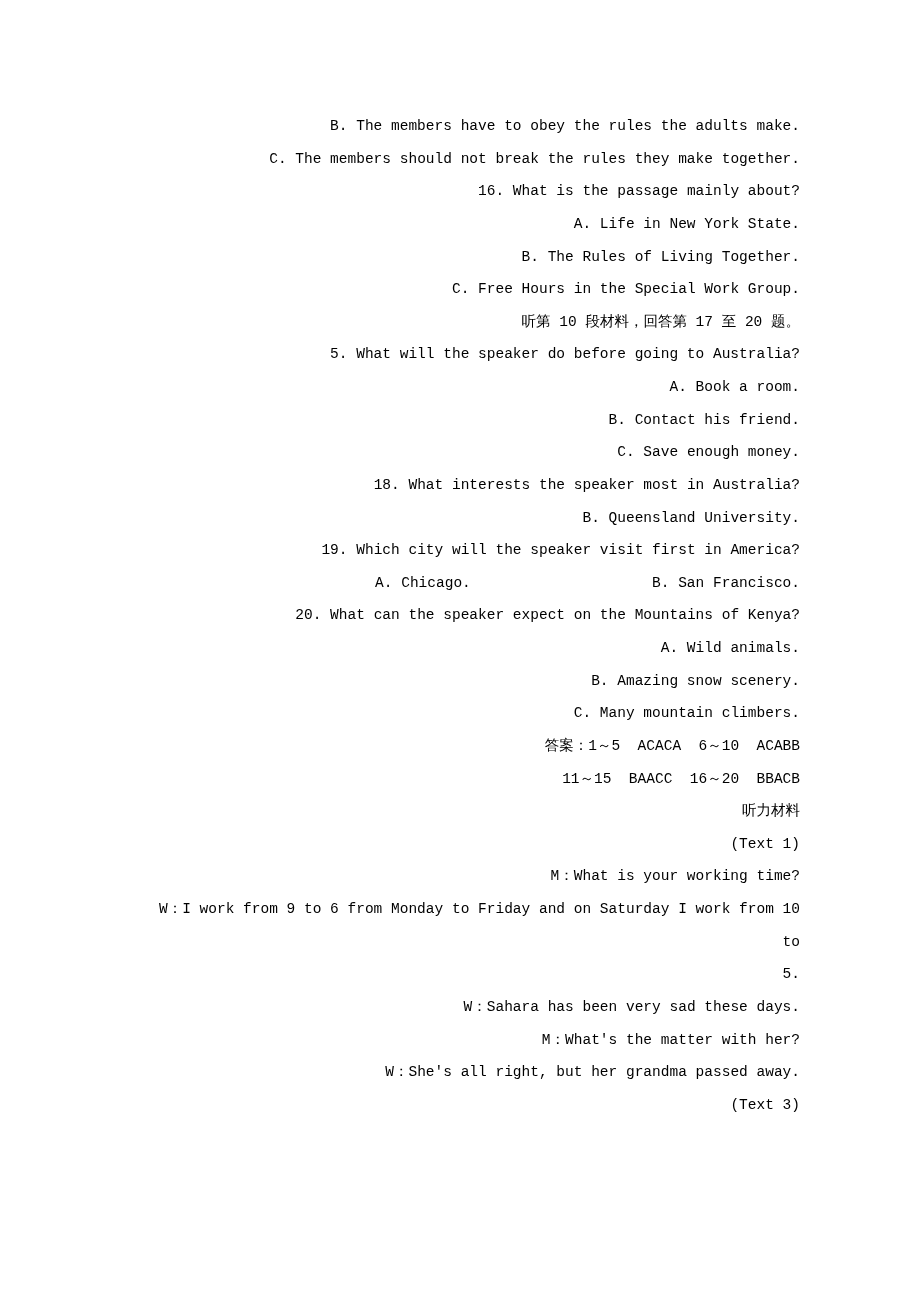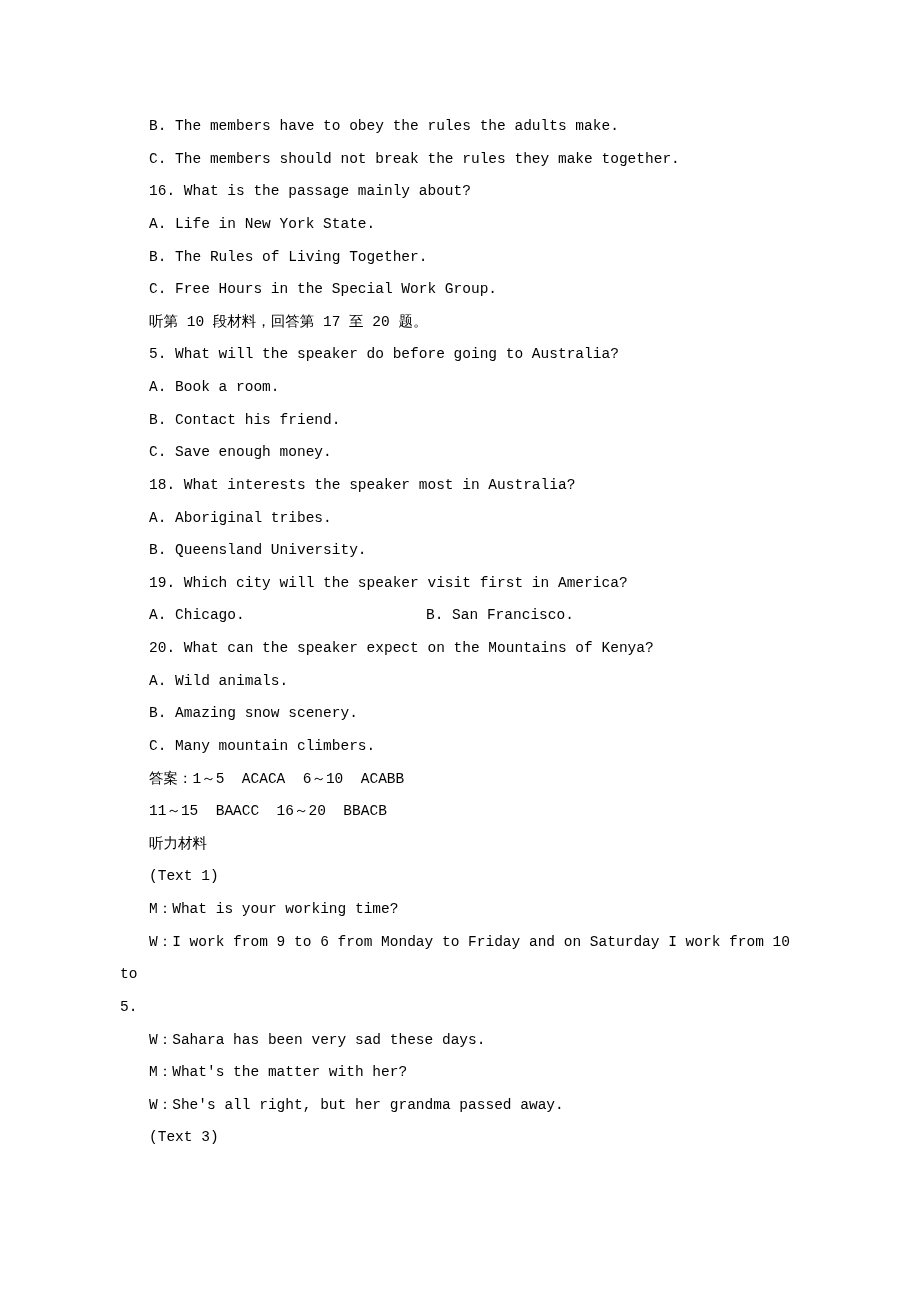--- a/index.html
+++ b/index.html
@@ -12,20 +12,21 @@
   }
   .page {
     width: 920px;
     min-height: 1302px;
     box-sizing: border-box;
     padding: 110px 120px 90px 120px;
   }
   .line {
     text-indent: 2em;
     white-space: pre-wrap;
+    text-align: right;
   }
   .no-indent {
     text-indent: 0;
   }
   .gap {
     display: inline-block;
     width: 12.5em;
   }
 </style>
 </head>
@@ -37,21 +38,20 @@
     <div class="line">16. What is the passage mainly about?</div>
     <div class="line">A. Life in New York State.</div>
     <div class="line">B. The Rules of Living Together.</div>
     <div class="line">C. Free Hours in the Special Work Group.</div>
     <div class="line">听第 10 段材料，回答第 17 至 20 题。</div>
     <div class="line">5. What will the speaker do before going to Australia?</div>
     <div class="line">A. Book a room.</div>
     <div class="line">B. Contact his friend.</div>
     <div class="line">C. Save enough money.</div>
     <div class="line">18. What interests the speaker most in Australia?</div>
-    <div class="line">A. Aboriginal tribes.</div>
     <div class="line">B. Queensland University.</div>
     <div class="line">19. Which city will the speaker visit first in America?</div>
     <div class="line"><span>A. Chicago.</span><span class="gap"></span><span>B. San Francisco.</span></div>
     <div class="line">20. What can the speaker expect on the Mountains of Kenya?</div>
     <div class="line">A. Wild animals.</div>
     <div class="line">B. Amazing snow scenery.</div>
     <div class="line">C. Many mountain climbers.</div>
     <div class="line">答案：1～5  ACACA  6～10  ACABB</div>
     <div class="line">11～15  BAACC  16～20  BBACB</div>
     <div class="line">听力材料</div>

